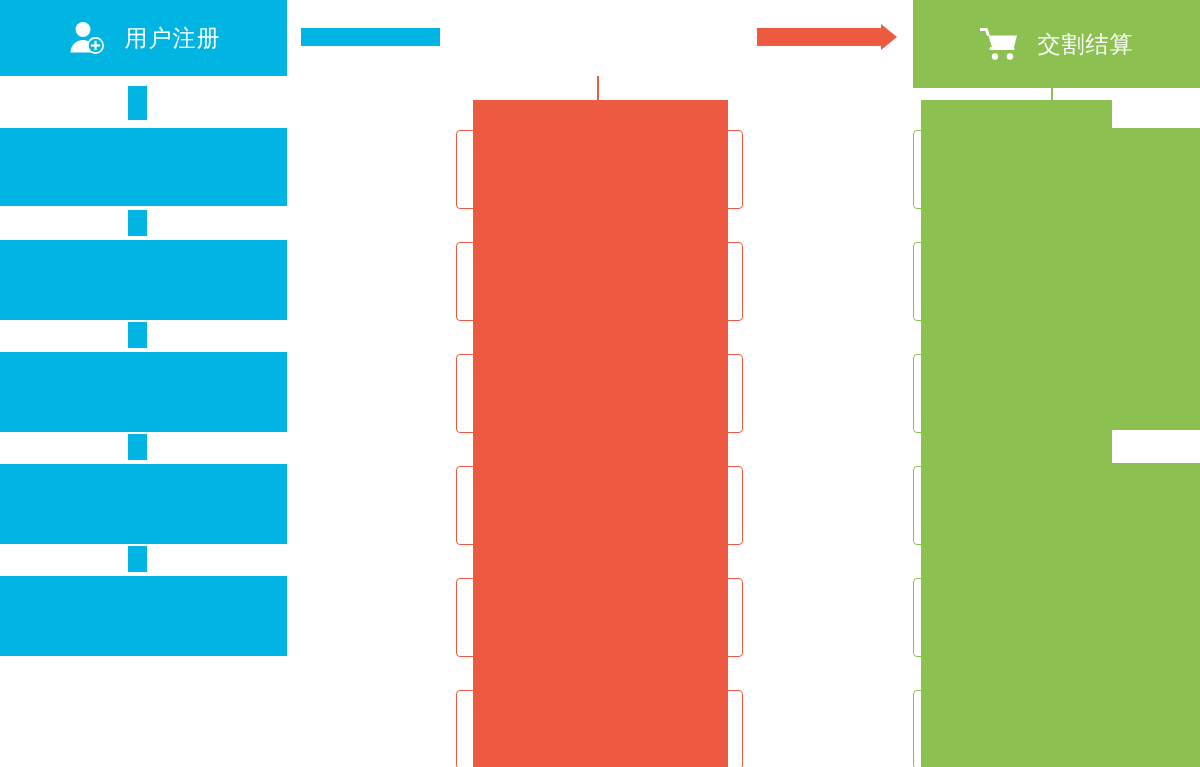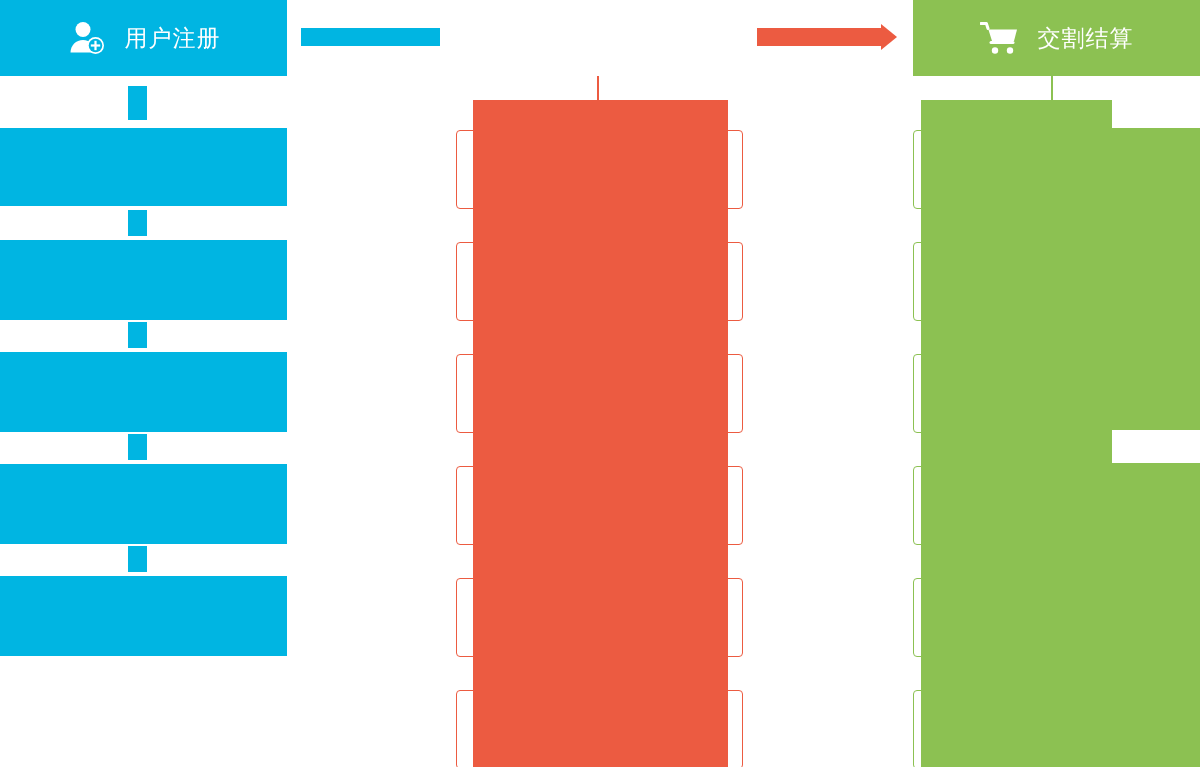--- a/index.html
+++ b/index.html
@@ -41,21 +41,21 @@
   .col-header .hdr-label {
     font-size: 23px;
     letter-spacing: 1px;
     line-height: 1;
     white-space: nowrap;
     color: #ffffff;
   }
 
   #header-register { left: 0;    top: 0; width: 287px; height: 76px; background: #00b5e2; }
   #header-trade    { left: 456px; top: 0; width: 287px; height: 76px; background: #ec5b41; }
-  #header-settle   { left: 913px; top: 0; width: 287px; height: 76px; background: #8cc152; }
+  #header-settle   { left: 913px; top: 0; width: 287px; height: 88px; background: #8cc152; }
 
   
   .connector {
     position: absolute;
     height: 18px;
   }
   .connector .bar {
     position: absolute;
     left: 0;
     top: 0;

